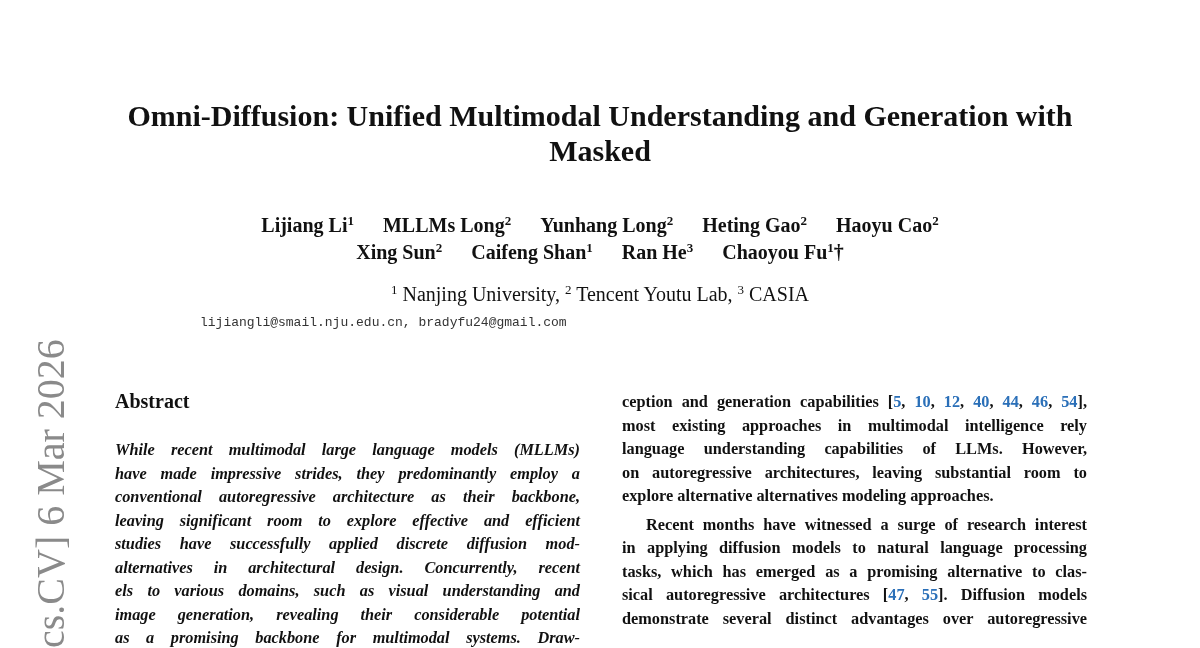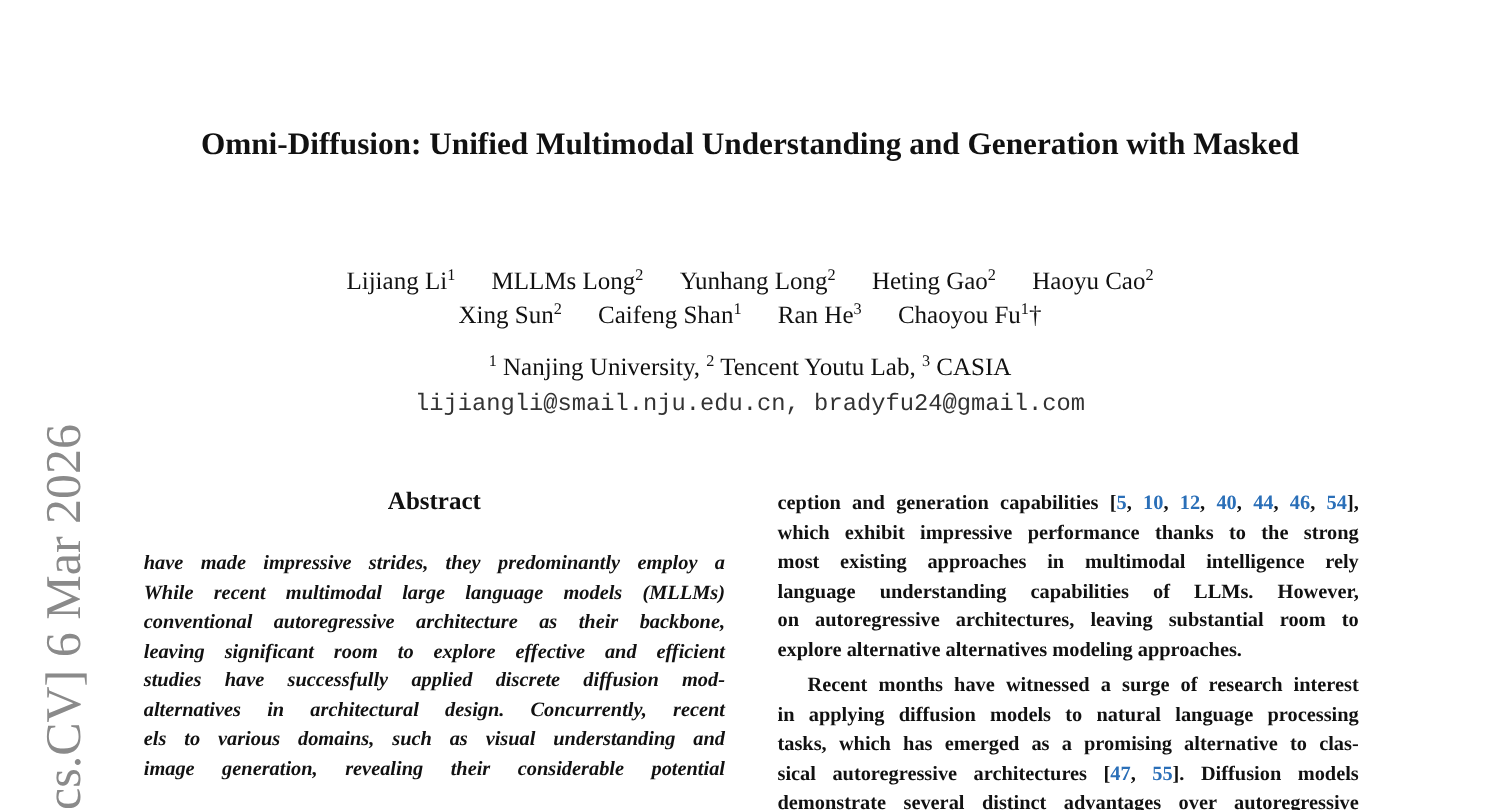--- a/index.html
+++ b/index.html
@@ -2,47 +2,47 @@
 <html><head>
 <meta charset="utf-8">
 <style>
   html, body { margin: 0; padding: 0; }
   body {
     width: 1200px; height: 648px; overflow: hidden; background: #ffffff;
     position: relative; font-family: "Liberation Serif", "DejaVu Serif", serif; color: #111;
   }
   .title {
     position: absolute; left: 100px; top: 98px; width: 1000px;
-    text-align: center; font-weight: bold; font-size: 25px; line-height: 35px; color: #111;
+    text-align: center; font-weight: bold; font-size: 30px; line-height: 35px; color: #111;
   }
   .authors {
     position: absolute; left: 200px; top: 212px; width: 800px;
     text-align: center; font-size: 20px; line-height: 27px;
   }
-  .authors .a { margin: 16px 12px; white-space: nowrap; }
+  .authors .a { margin: 16px 12px; white-space: nowrap; font-weight: bold; }
   .authors sup { font-size: 13px; vertical-align: 7px; line-height: 0; }
   .affil {
     position: absolute; left: 200px; top: 281px; width: 800px;
     text-align: center; font-size: 20px; line-height: 26px;
   }
   .affil sup { font-size: 13px; vertical-align: 7px; line-height: 0; }
   .emails {
     position: absolute; left: 200px; top: 314px; width: 800px;
-    text-align: center; font-family: "Liberation Mono", "DejaVu Sans Mono", monospace;
-    font-size: 19px; line-height: 18px; color: #333;
+    font-family: "Liberation Mono", "DejaVu Sans Mono", monospace;
+    font-size: 13px; line-height: 18px; color: #333;
   }
   .side-stamp {
     position: absolute; left: 30px; top: 648px;
     transform: rotate(-90deg); transform-origin: 0 0;
     font-size: 40px; line-height: 42px; color: #8a8a8a; white-space: nowrap;
     font-family: "Liberation Serif", "DejaVu Serif", serif;
   }
   .abstract-heading {
     position: absolute; left: 115px; top: 388px; width: 465px;
-    text-align: center; font-weight: bold; font-size: 20px; line-height: 26px; font-family: Liberation Serif, serif;
+    font-weight: bold; font-size: 20px; line-height: 26px; font-family: Liberation Serif, serif;
   }
   .col {
     position: absolute; width: 465px; font-size: 16.3px; line-height: 23.5px;
     text-align: justify;
   }
   .col-left { left: 115px; top: 438px; font-style: italic; }
   .col-right { left: 622px; top: 390px; }
   .col .line { display: block; text-align: justify; text-align-last: justify; white-space: nowrap; font-weight: bold; }
   .col .line.last { text-align-last: left; }
   .col .indent { padding-left: 24px; }
@@ -77,33 +77,33 @@
   <sup>1</sup> <span>Nanjing University,</span>
   <sup>2</sup> <span>Tencent Youtu Lab,</span>
   <sup>3</sup> <span>CASIA</span>
 </div>
 
 <div class="emails">lijiangli@smail.nju.edu.cn, bradyfu24@gmail.com</div>
 
 <div class="abstract-heading">Abstract</div>
 
 <div class="col col-left">
+  <span class="line">While recent multimodal large language models (MLLMs)</span>
   <span class="line">have made impressive strides, they predominantly employ a</span>
-  <span class="line">While recent multimodal large language models (MLLMs)</span>
   <span class="line">conventional autoregressive architecture as their backbone,</span>
   <span class="line">leaving significant room to explore effective and efficient</span>
   <span class="line">studies have successfully applied discrete diffusion mod-</span>
   <span class="line">alternatives in architectural design.  Concurrently, recent</span>
   <span class="line">els to various domains, such as visual understanding and</span>
   <span class="line">image generation, revealing their considerable potential</span>
+  <span class="line">as a promising backbone for multimodal systems.  Draw-</span>
 </div>
 
 <div class="col col-right">
   <span class="line"><span>ception and generation capabilities [</span><a class="cite">5</a>, <a class="cite">10</a>, <a class="cite">12</a>, <a class="cite">40</a>, <a class="cite">44</a>, <a class="cite">46</a>, <a class="cite">54</a><span>],</span></span>
-  <span class="line">which exhibit impressive performance thanks to the strong</span>
   <span class="line">most existing approaches in multimodal intelligence rely</span>
   <span class="line">language understanding capabilities of LLMs.  However,</span>
   <span class="line">on autoregressive architectures, leaving substantial room to</span>
   <span class="line last">explore alternative alternatives modeling approaches.</span>
   <span class="line indent" style="margin-top:5px">Recent months have witnessed a surge of research interest</span>
   <span class="line">in applying diffusion models to natural language processing</span>
   <span class="line">tasks, which has emerged as a promising alternative to clas-</span>
   <span class="line"><span>sical autoregressive architectures [</span><a class="cite">47</a>, <a class="cite">55</a><span>]. Diffusion models</span></span>
   <span class="line">demonstrate several distinct advantages over autoregressive</span>
 </div>

